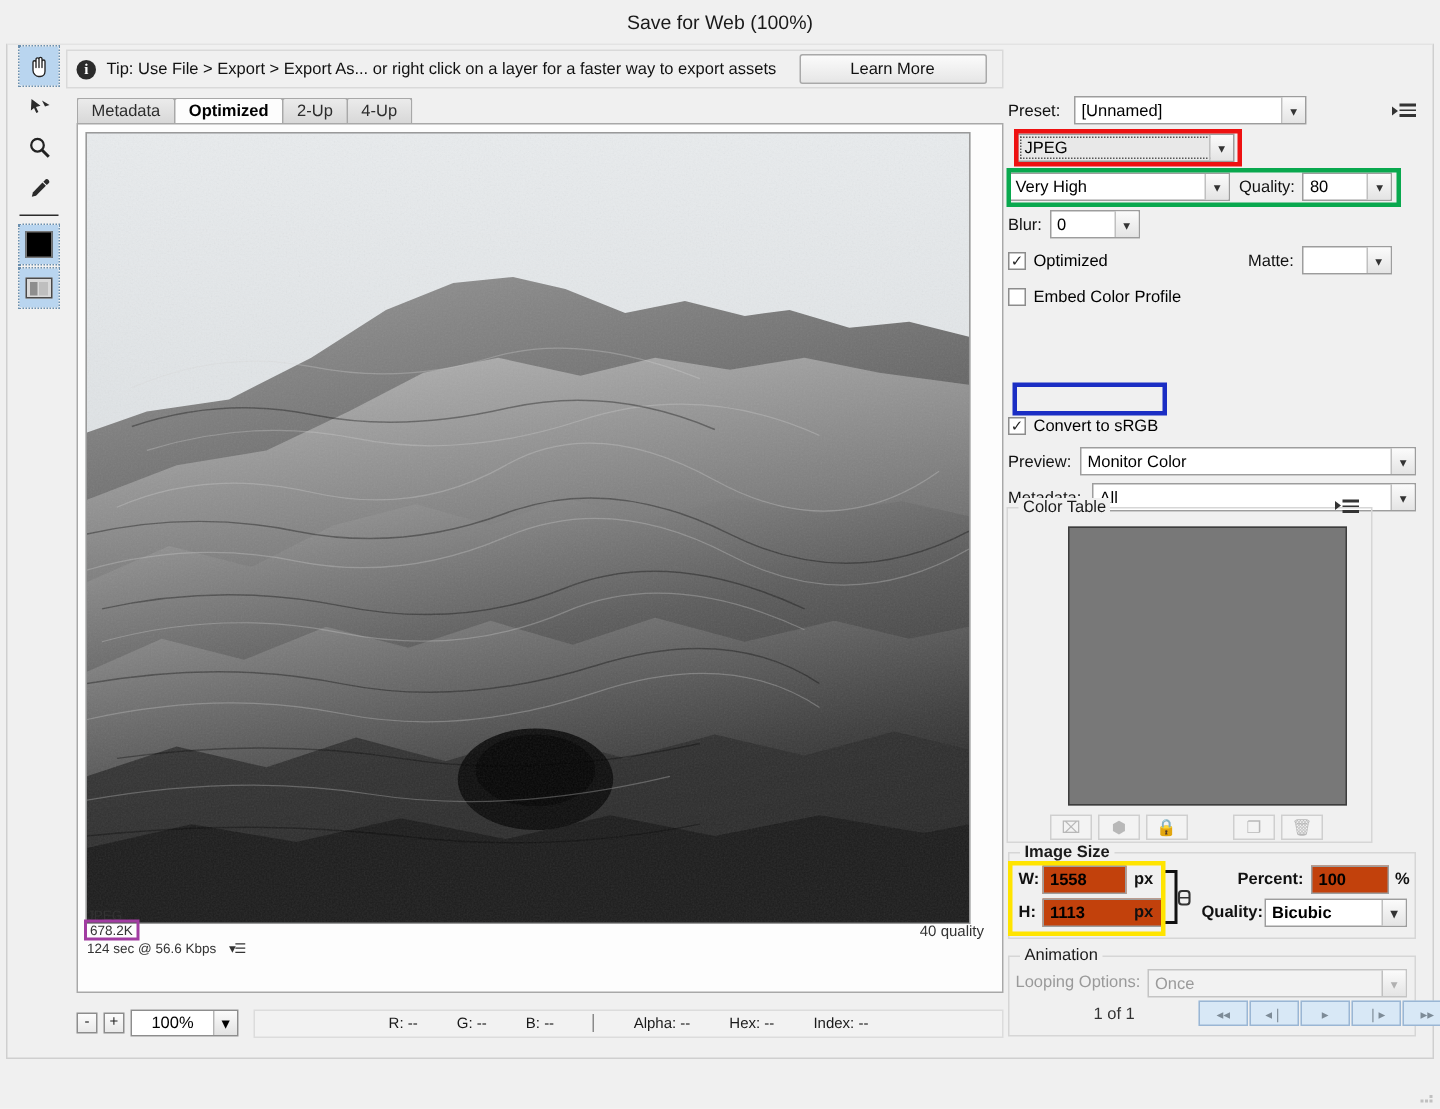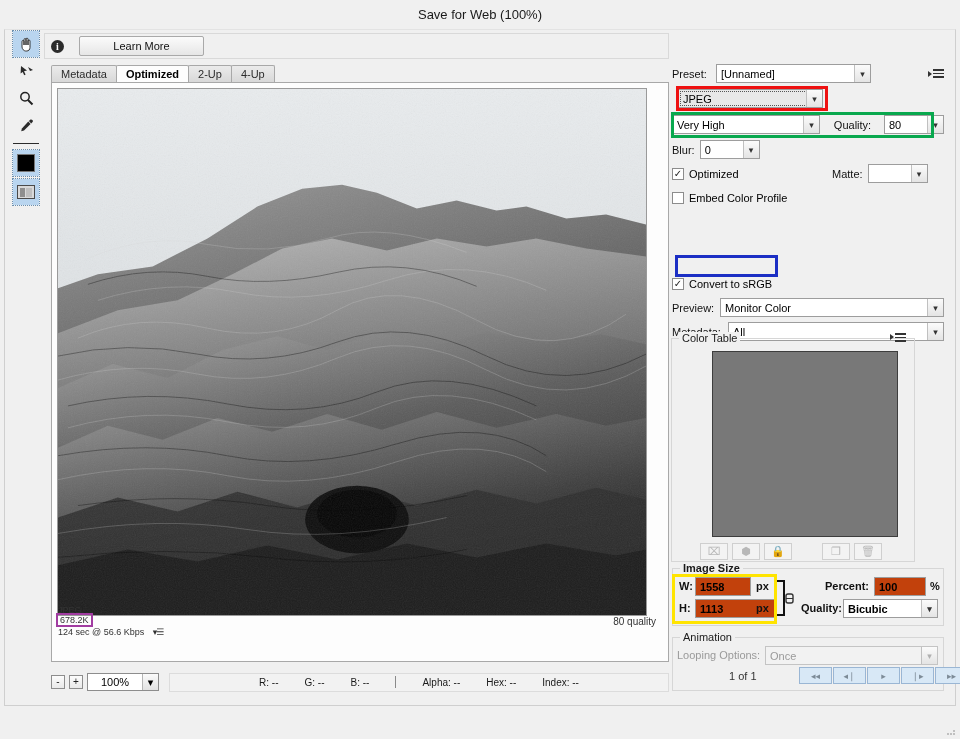--- a/index.html
+++ b/index.html
@@ -172,20 +172,21 @@
 <div id="app">
 
   <div class="titlebar">
     <span>Save for Web (100%)</span>
   </div>
 
   <div class="mainpanel"></div>
 
   <div class="tipbar">
     <span class="info-icon">i</span>
+    <span class="tip-text">Tip: Use File &gt; Export &gt; Export As... or right click on a layer for a faster way to export assets</span>
     <div class="btn learnmore">Learn More</div>
   </div>
 
   <div class="toolbar">
     <div class="tool sel">
       <svg width="17" height="17" viewBox="0 0 17 17">
         <path d="M4 11 V5.5a1 1 0 012 0V9 V3.6a1 1 0 012 0V9 V3.2a1 1 0 012 0V9 V5a1 1 0 012 0v6.5c0 2-1.4 3.5-3.2 3.5H7.6C6 15 4 13 4 11z" fill="#fff" stroke="#222" stroke-width="0.9" stroke-linejoin="round"></path>
       </svg>
     </div>
     <div class="tool">
@@ -288,21 +289,21 @@
           <path d="M10 318 q80 -18 160 -2 t150 -12 t160 14"></path>
           <path d="M0 368 q90 -16 170 0 t170 -12 t150 12"></path>
           <path d="M20 418 q100 -14 190 0 t200 -10"></path>
           <path d="M30 196 q60 -20 120 -8 t130 -4 t140 14"></path>
           <path d="M0 470 q110 -12 210 0 t200 -8"></path>
         </g>
         <rect width="590" height="528" filter="url(#grain)" fill="#888" opacity="0.5"></rect>
       </svg>
     </div>
 
-    <div class="quality-lbl">80 quality</div>
+    <div class="quality-lbl">40 quality</div>
 
     <div class="info-strip">
       <div class="infoline">JPEG</div>
       <div class="infoline" style="height:12px;">
         <span class="size-box">678.2K</span>
       </div>
       <div class="infoline">
         <span>124 sec @ 56.6 Kbps</span>
         <span class="flyout">▾☰</span>
       </div>
@@ -345,21 +346,21 @@
       </span>
     </div>
 
     <div class="row" style="height:23px; padding-left:6px;">
       <div class="select flat" style="width:145px; outline:1px dotted #555; outline-offset:-3px;">
         <span>JPEG</span>
         <span class="arrow">▾</span>
       </div>
     </div>
 
-    <div class="row" style="height:23px;justify-content:space-between;">
+    <div class="row" style="height:23px;">
       <div class="select" style="width:148px;">
         <span>Very High</span>
         <span class="arrow">▾</span>
       </div>
       <span class="lbl" style="margin:0 5px 0 6px;">Quality:</span>
       <div class="select" style="width:60px;">
         <span>80</span>
         <span class="arrow">▾</span>
       </div>
     </div>

